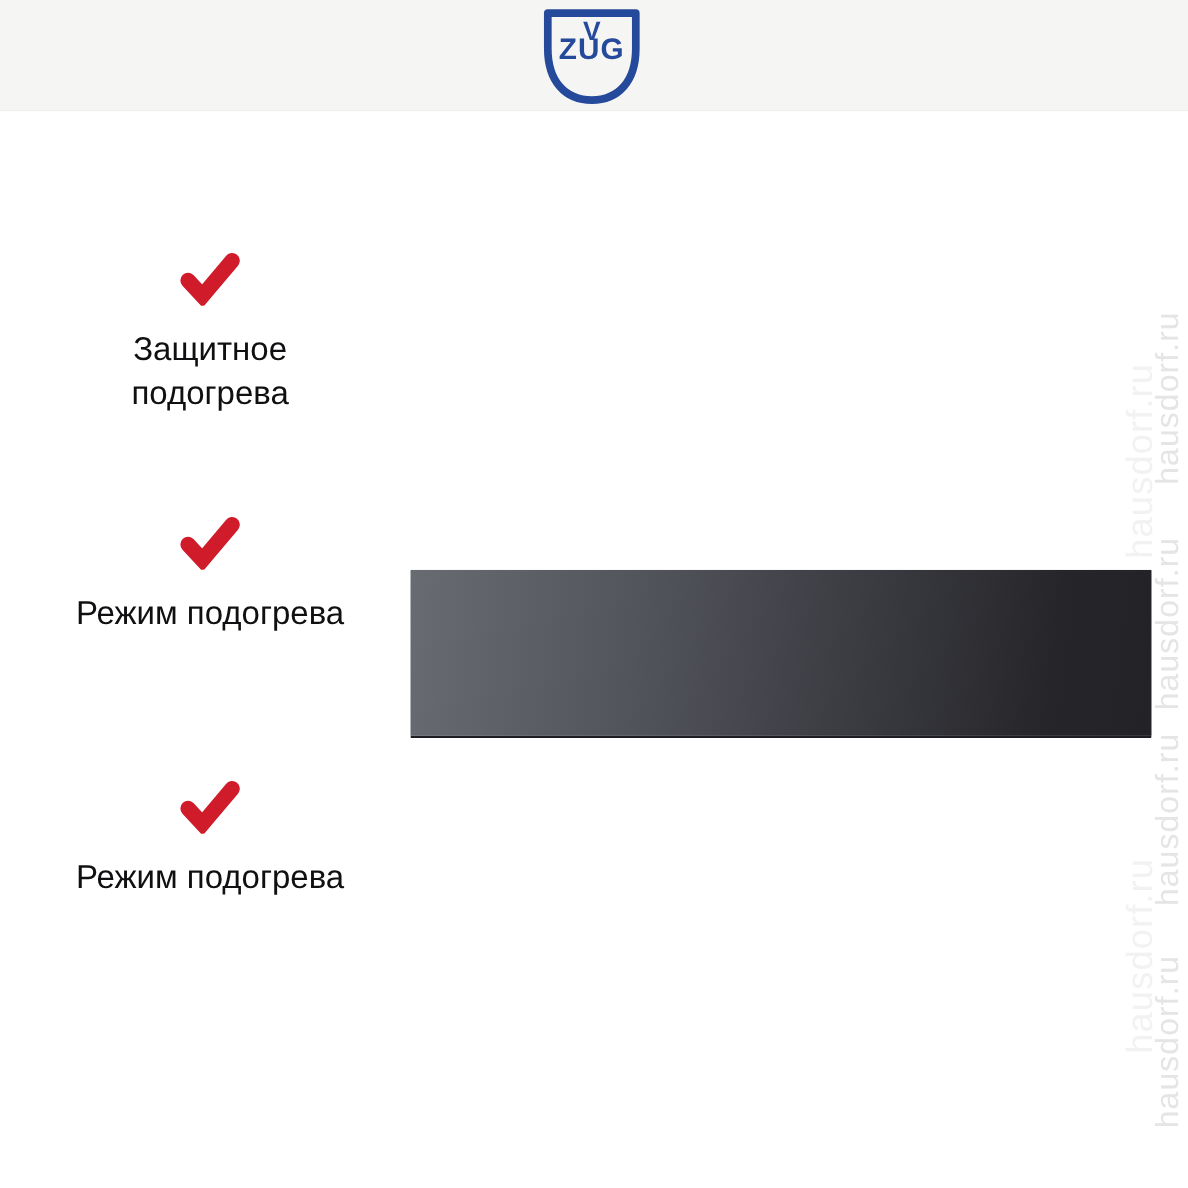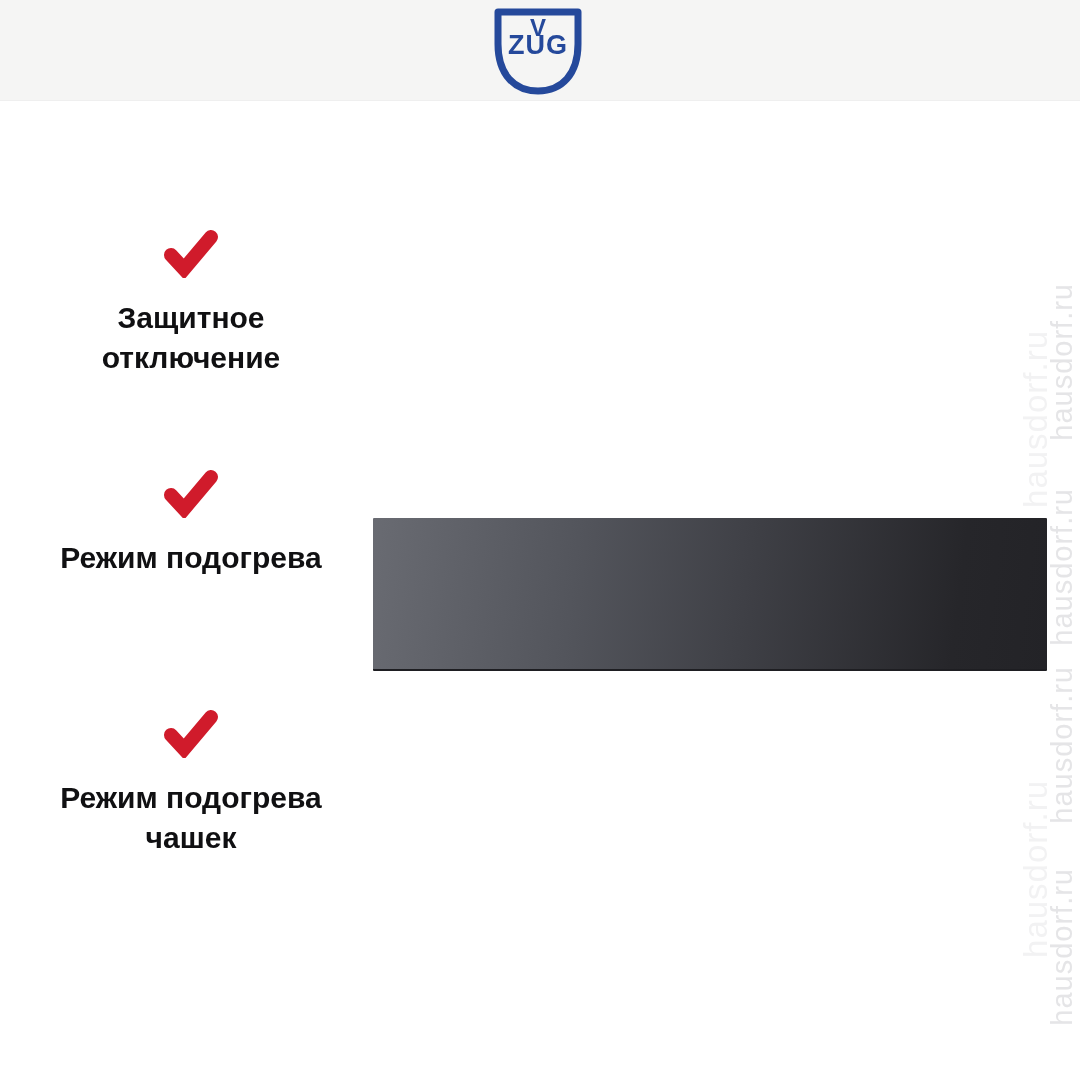--- a/index.html
+++ b/index.html
@@ -25,21 +25,21 @@
 
   .feature{
     position:absolute;left:1px;width:380px;text-align:center;z-index:3;
   }
   .feature-1{top:228px;}
   .feature-2{top:468px;}
   .feature-3{top:708px;}
   .check{display:block;margin:0 auto 20px;width:58px;height:50px;}
   .check path{fill:none;stroke:var(--accent-red);stroke-width:14;stroke-linejoin:miter;stroke-linecap:round;}
   .feature-label{
-    font-size:30px;font-weight:700;line-height:40px;color:var(--text-dark);
+    font-size:30px;font-weight:400;line-height:40px;color:var(--text-dark);
   }
 
   .product-panel{
     position:absolute;left:373px;top:518px;width:674px;height:151px;z-index:2;
     background:linear-gradient(97deg,var(--panel-left) 0%,#53555c 30%,
                var(--panel-mid) 55%,var(--panel-right) 86%,#232327 100%);
     border-bottom:2px solid #1e1e22;border-radius:1px;
   }
 
   .wm{
@@ -63,40 +63,39 @@
     <text class="zug-txt" x="46" y="46" text-anchor="middle">ZUG</text>
   </svg>
 </div>
 
 <div class="feature feature-1">
   <svg class="check" viewBox="0 0 58 50">
     <path d="M9 27 L22 41 L49 9"></path>
   </svg>
   <div class="feature-label">
     <div>Защитное</div>
-    <div>отключение</div>
+    <div>подогрева</div>
   </div>
 </div>
 
 <div class="feature feature-2">
   <svg class="check" viewBox="0 0 58 50">
     <path d="M9 27 L22 41 L49 9"></path>
   </svg>
   <div class="feature-label">
     <div>Режим подогрева</div>
   </div>
 </div>
 
 <div class="feature feature-3">
   <svg class="check" viewBox="0 0 58 50">
     <path d="M9 27 L22 41 L49 9"></path>
   </svg>
   <div class="feature-label">
     <div>Режим подогрева</div>
-    <div>чашек</div>
   </div>
 </div>
 
 <div class="product-panel"></div>
 
 <span class="wm wm-primary wm-p1">hausdorf.ru</span>
 <span class="wm wm-primary wm-p2">hausdorf.ru</span>
 <span class="wm wm-primary wm-p3">hausdorf.ru</span>
 <span class="wm wm-primary wm-p4">hausdorf.ru</span>
 <span class="wm wm-faint wm-f1">hausdorf.ru</span>

